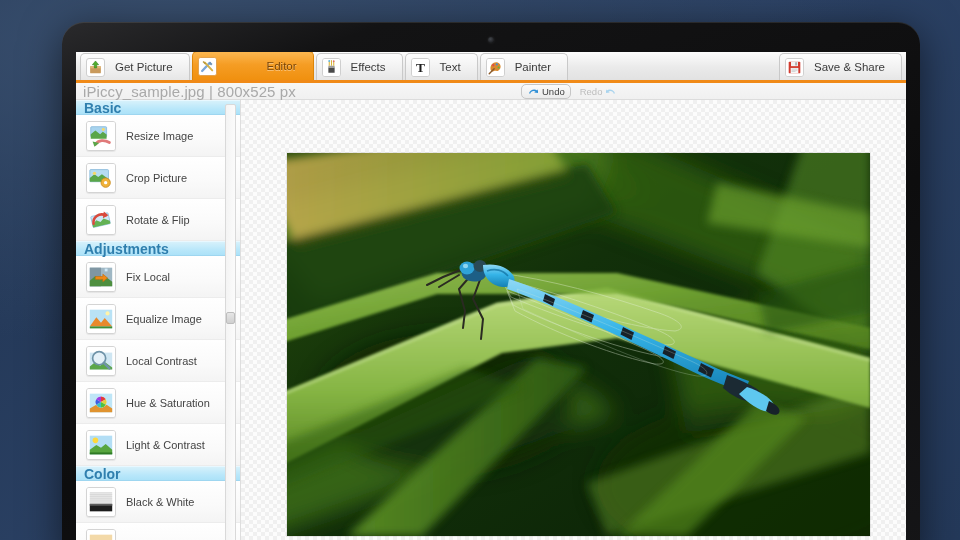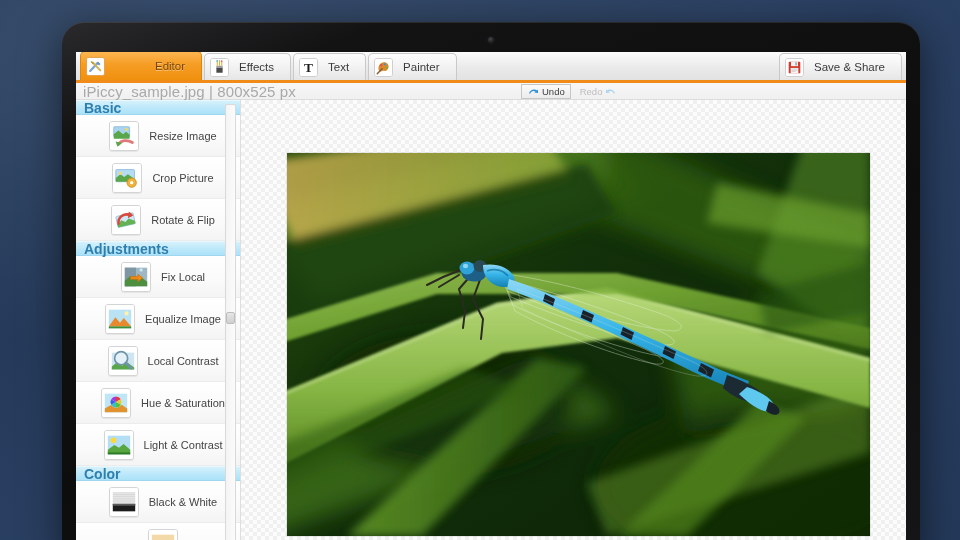--- a/index.html
+++ b/index.html
@@ -75,21 +75,21 @@
     background: linear-gradient(#f7f7f7,#f0f0f0);
     border-bottom: 1px solid #dcdcdc;
     display: flex; align-items: center;
   }
   #fileinfo {
     padding-left: 7px; font-size: 15px; color: #a9a9a9; letter-spacing: .1px;
   }
   #history { position: absolute; left: 445px; top: 1px; display: flex; gap: 3px; align-items: center; }
   .histbtn {
     display: flex; align-items: center; gap: 3px;
-    height: 15px; padding: 0 5px; border-radius: 0;
+    height: 15px; padding: 0 5px; border-radius: 5px;
     font-size: 9.5px; cursor: pointer;
   }
   #undo-button {
     background: linear-gradient(#fbfbfb,#ebebeb);
     border: 1px solid #c6c6c6; color: #3d3d3d;
   }
   #redo-button { border: 1px solid transparent; color: #bdbdbd; }
   .arrow-ico { width: 12px; height: 10px; display: block; }
 
   
@@ -104,21 +104,20 @@
     height: 15px; line-height: 15px; padding-left: 8px;
     background: linear-gradient(#d6f1fb, #b9e7fa 60%, #ace2f8);
     color: #2f7fae; font-size: 14px; font-weight: bold;
     border-top: 1px solid #e8f8ff; border-bottom: 1px solid #9ed6f0;
   }
   .tool-item {
     height: 42px; display: flex; align-items: center; gap: 10px;
     padding-left: 10px; border-bottom: 1px solid #ececec;
     background: linear-gradient(#ffffff, #fafafa 60%, #f4f4f4);
     cursor: pointer;
-    justify-content: center;
   }
   .tool-ico {
     width: 30px; height: 30px; flex: 0 0 30px;
     background: #fff; border: 1px solid #d4d4d4; border-radius: 3px;
     box-shadow: 0 1px 1px rgba(0,0,0,.07);
     overflow: hidden; display: block;
   }
   .tool-label { font-size: 11px; color: #444; }
 
   #sb-scroll {
@@ -151,20 +150,30 @@
 </head>
 <body>
 
 <div id="bezel">
   <div id="camera-dot"></div>
 
   <div id="screen">
 
     <div id="tabbar">
 
+      <div class="tab">
+        <span class="tabicon">
+          <svg viewBox="0 0 19 19">
+              <rect x="3.5" y="8" width="12" height="8" rx="1" fill="#c99a5c"></rect>
+              <rect x="3.5" y="8" width="12" height="2.4" fill="#e0b679"></rect>
+              <path d="M9.5 2.2 L13 6.4 L10.8 6.4 L10.8 10 L8.2 10 L8.2 6.4 L6 6.4 Z" fill="#4fae2e" stroke="#2f7a17" stroke-width=".6"></path>
+            </svg>
+        </span>
+        <span class="tablabel">Get Picture</span>
+      </div>
 
       <div class="tab active">
         <span class="tabicon">
           <svg viewBox="0 0 19 19">
               <rect width="19" height="19" fill="#fff"></rect>
               <path d="M3.5 14.5 L12 5.5" stroke="#7aa7d8" stroke-width="2.6" stroke-linecap="round"></path>
               <path d="M12.5 4.2 l2.6 2.6 -1.6 1.6 -2.6 -2.6 z" fill="#6d92b8"></path>
               <path d="M14.8 13.8 L6.6 5.2" stroke="#d4b24a" stroke-width="2.2" stroke-linecap="round"></path>
               <path d="M5.2 3.4 l2.8 2.8 -1.2 1.2 -2.8 -2.8 z" fill="#b9983a"></path>
             </svg>

